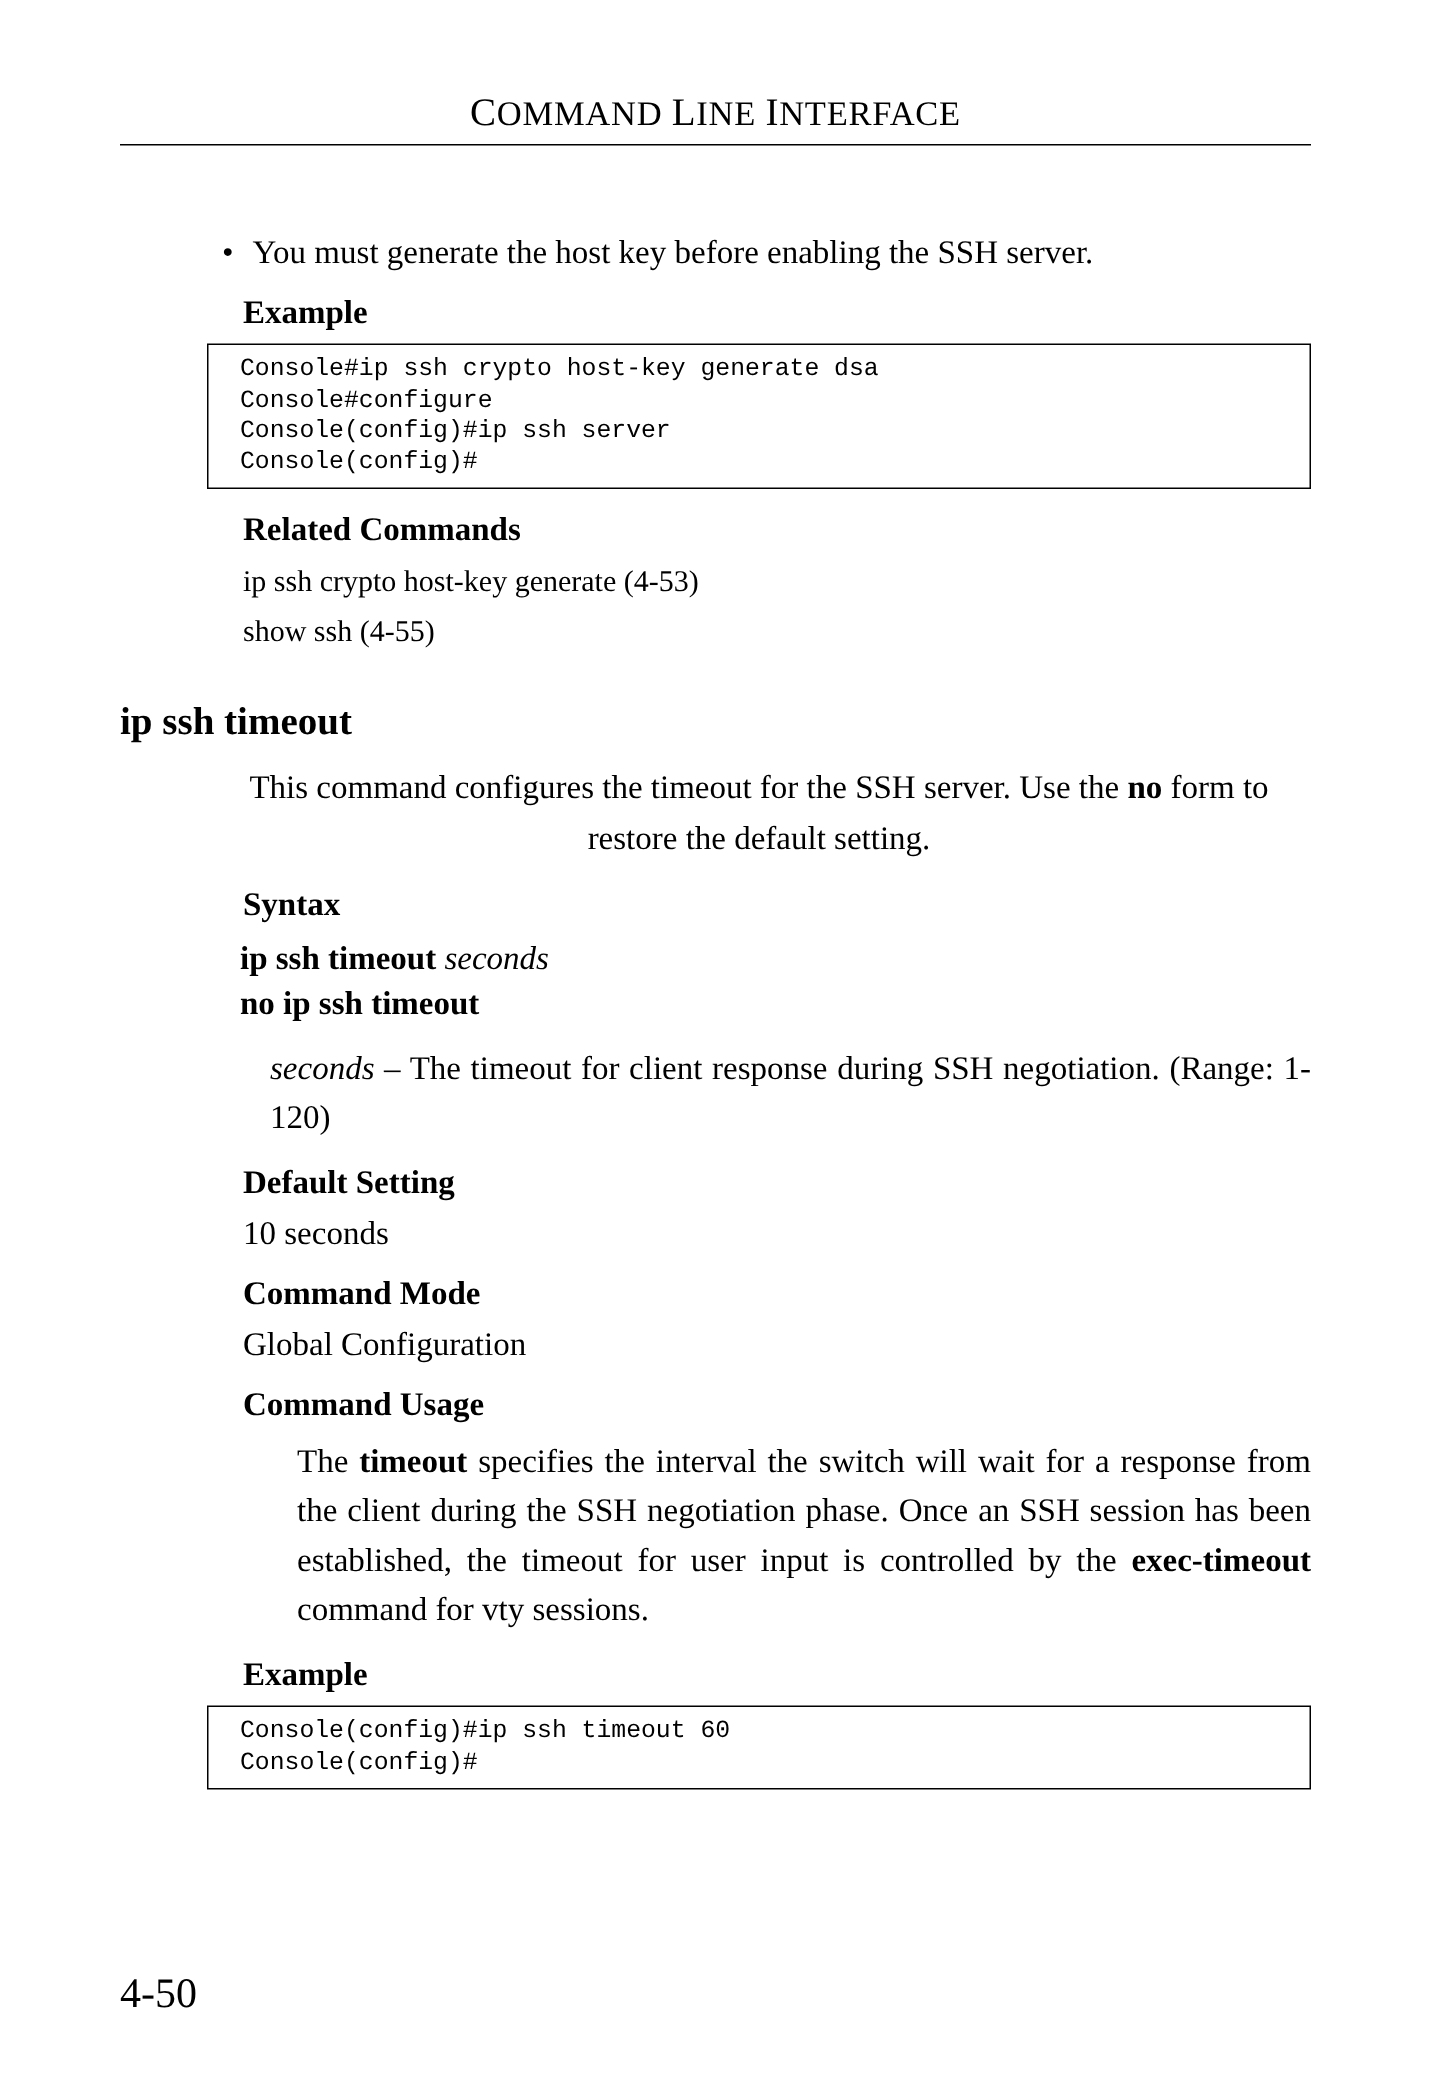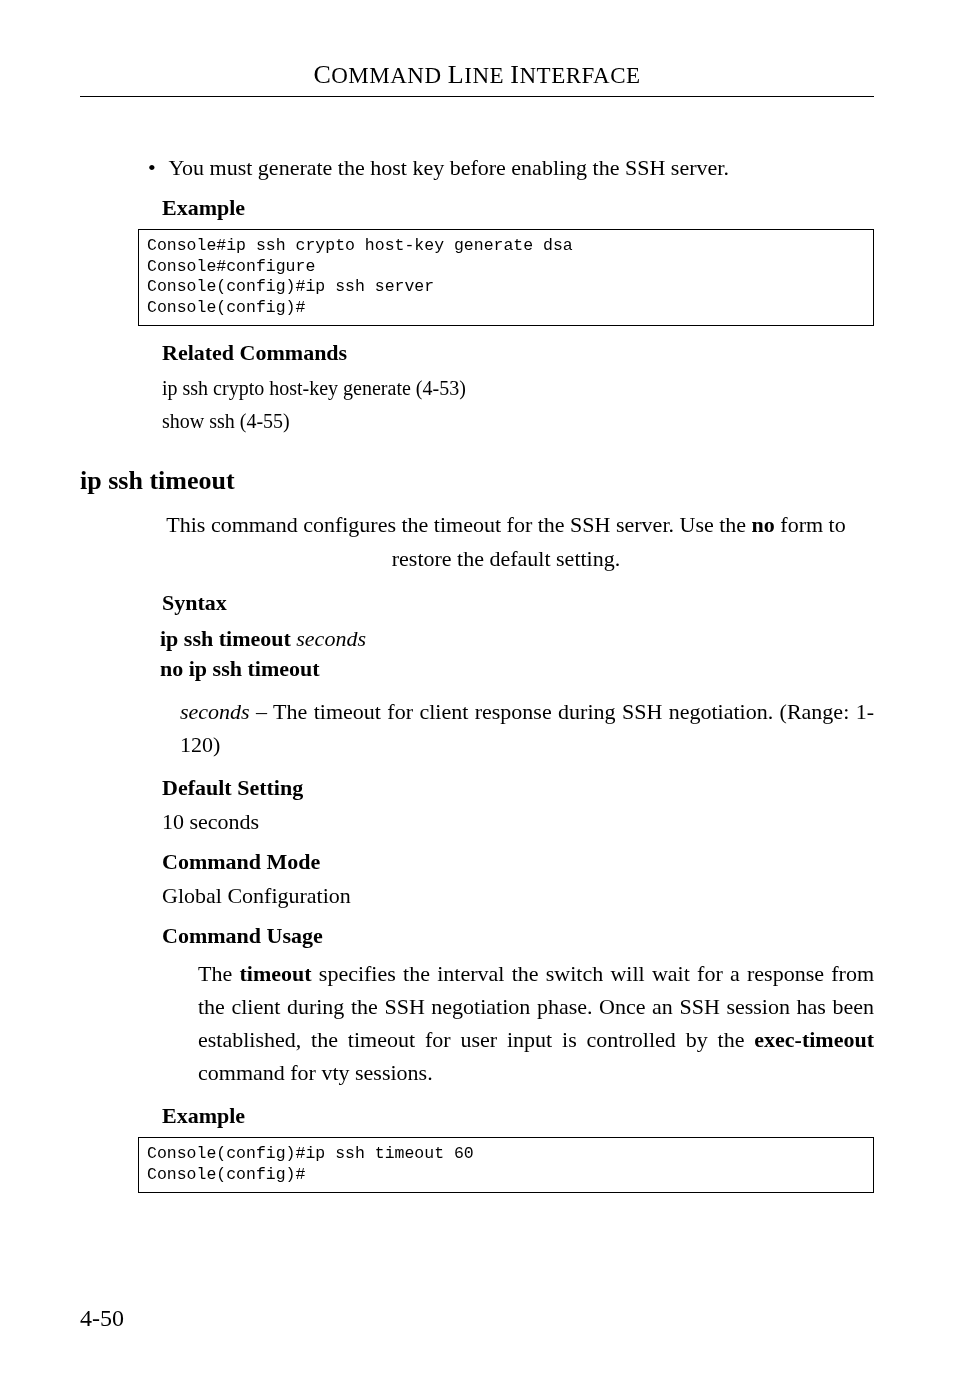--- a/index.html
+++ b/index.html
@@ -41,21 +41,21 @@
       font-size: 22px;
       font-weight: bold;
       margin-left: 82px;
       margin-bottom: 8px;
       margin-top: 14px;
     }
     .code-box {
       border: 1px solid #000000;
       font-family: "Courier New", Courier, monospace;
       font-size: 16.5px;
-      padding: 6px 8px;
+      padding: 6px 21px;
       margin-left: 58px;
       margin-right: 0;
       margin-bottom: 14px;
       white-space: pre;
       line-height: 1.25;
     }
     .body-text {
       font-size: 20px;
       margin-left: 82px;
       margin-bottom: 4px;
@@ -108,23 +108,23 @@
       margin-right: 0;
       line-height: 1.5;
       text-align: justify;
       margin-bottom: 14px;
     }
     .usage-para .bold {
       font-weight: bold;
     }
     .page-number {
       position: absolute;
-      bottom: 56px;
+      bottom: 42px;
       left: 80px;
-      font-size: 24px;
+      font-size: 28px;
     }
   </style>
 </head>
 <body>
 
 <div class="running-header">
   <span class="cap">C</span>OMMAND <span class="cap">L</span>INE <span class="cap">I</span>NTERFACE
 </div>
 
 <div class="bullet-item">

